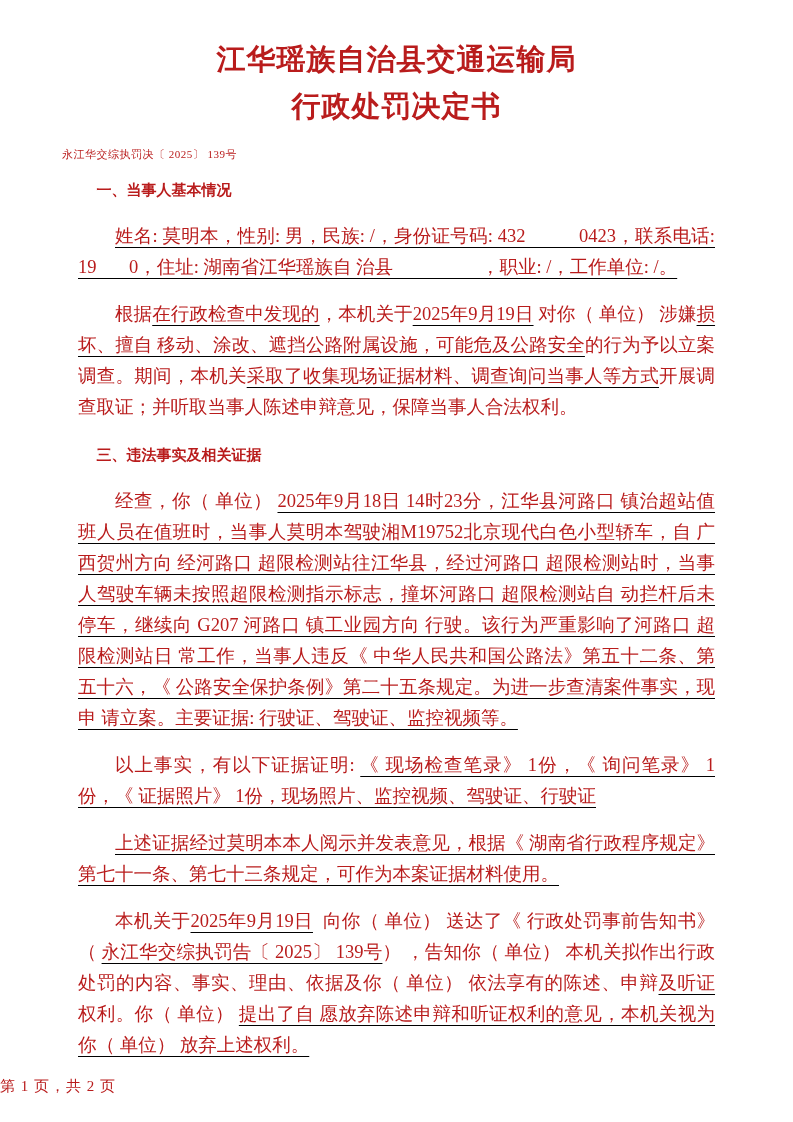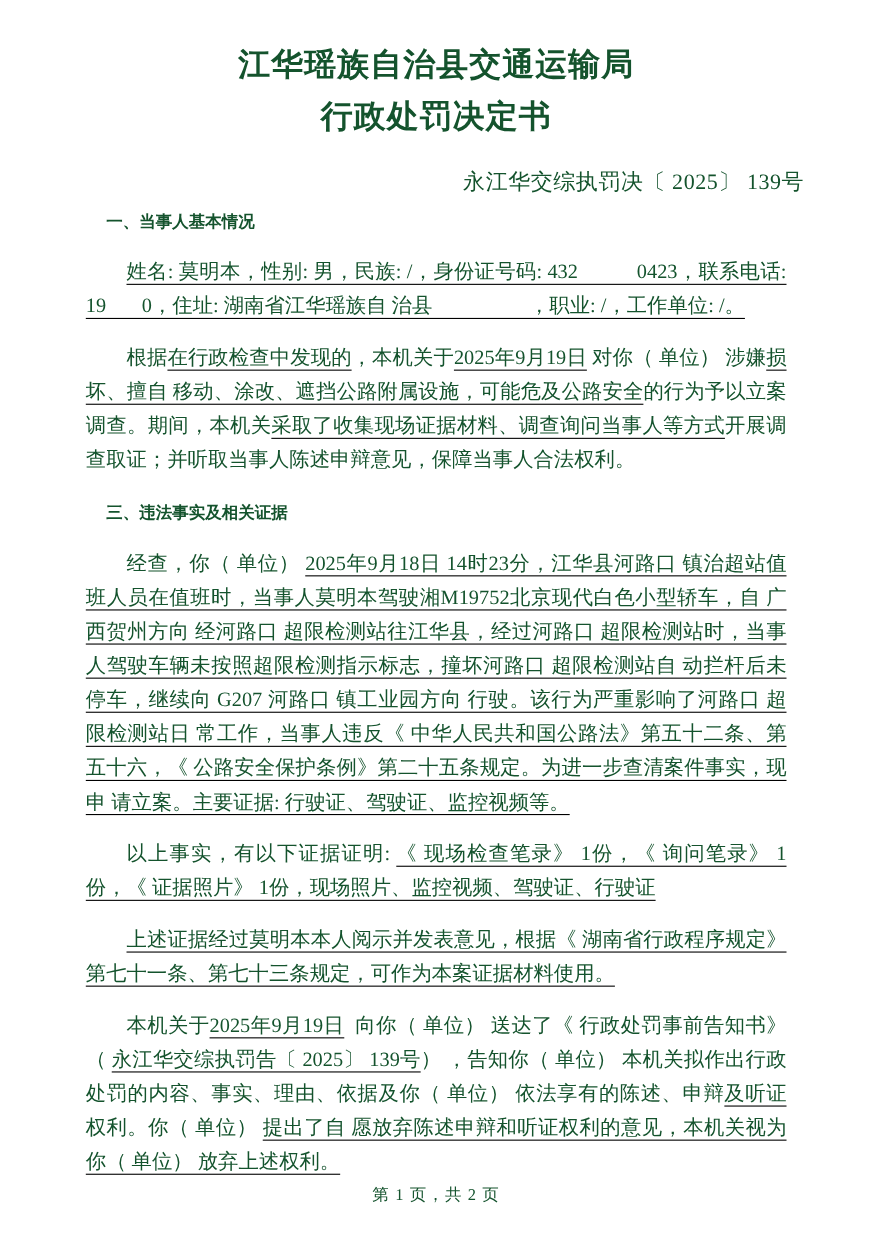--- a/index.html
+++ b/index.html
@@ -7,37 +7,37 @@
     padding: 0;
     background: #ffffff;
   }
   .page {
     position: relative;
     width: 793px;
     height: 1122px;
     background: #ffffff;
     box-sizing: border-box;
     padding: 36px 62px 0 62px;
-    color: #14532d;
+    color: #b91c1c;
     font-family: "Liberation Serif", "DejaVu Serif", serif;
     overflow: hidden;
   }
   .doc-title {
     margin: 0;
     text-align: center;
     font-family: "Liberation Sans", "DejaVu Sans", sans-serif;
     font-weight: 900;
     font-size: 29px;
     line-height: 47px;
     letter-spacing: 1px;
   }
   .doc-number {
-    margin-top: 24px;
-    text-align: right;
-    font-size: 20px;
+    margin-top: 12px;
+    text-align: left;
+    font-size: 11px;
     line-height: 24px;
     letter-spacing: 0.5px;
   }
   .doc-body {
     margin-top: 8px;
     font-size: 18.5px;
     line-height: 31px;
     text-align: justify;
   }
   .sec-heading {
@@ -56,21 +56,21 @@
     text-decoration: underline;
     text-decoration-color: #000;
     text-decoration-thickness: 1.2px;
     text-underline-offset: 5px;
   }
   .page-footer {
     position: absolute;
     left: 0;
     right: 0;
     bottom: 26px;
-    text-align: center;
+    text-align: left;
     font-size: 15px;
     letter-spacing: 1px;
   }
 </style>
 </head>
 <body>
 
 <div class="page">
 
   <h1 class="doc-title">江华瑶族自治县交通运输局</h1>

